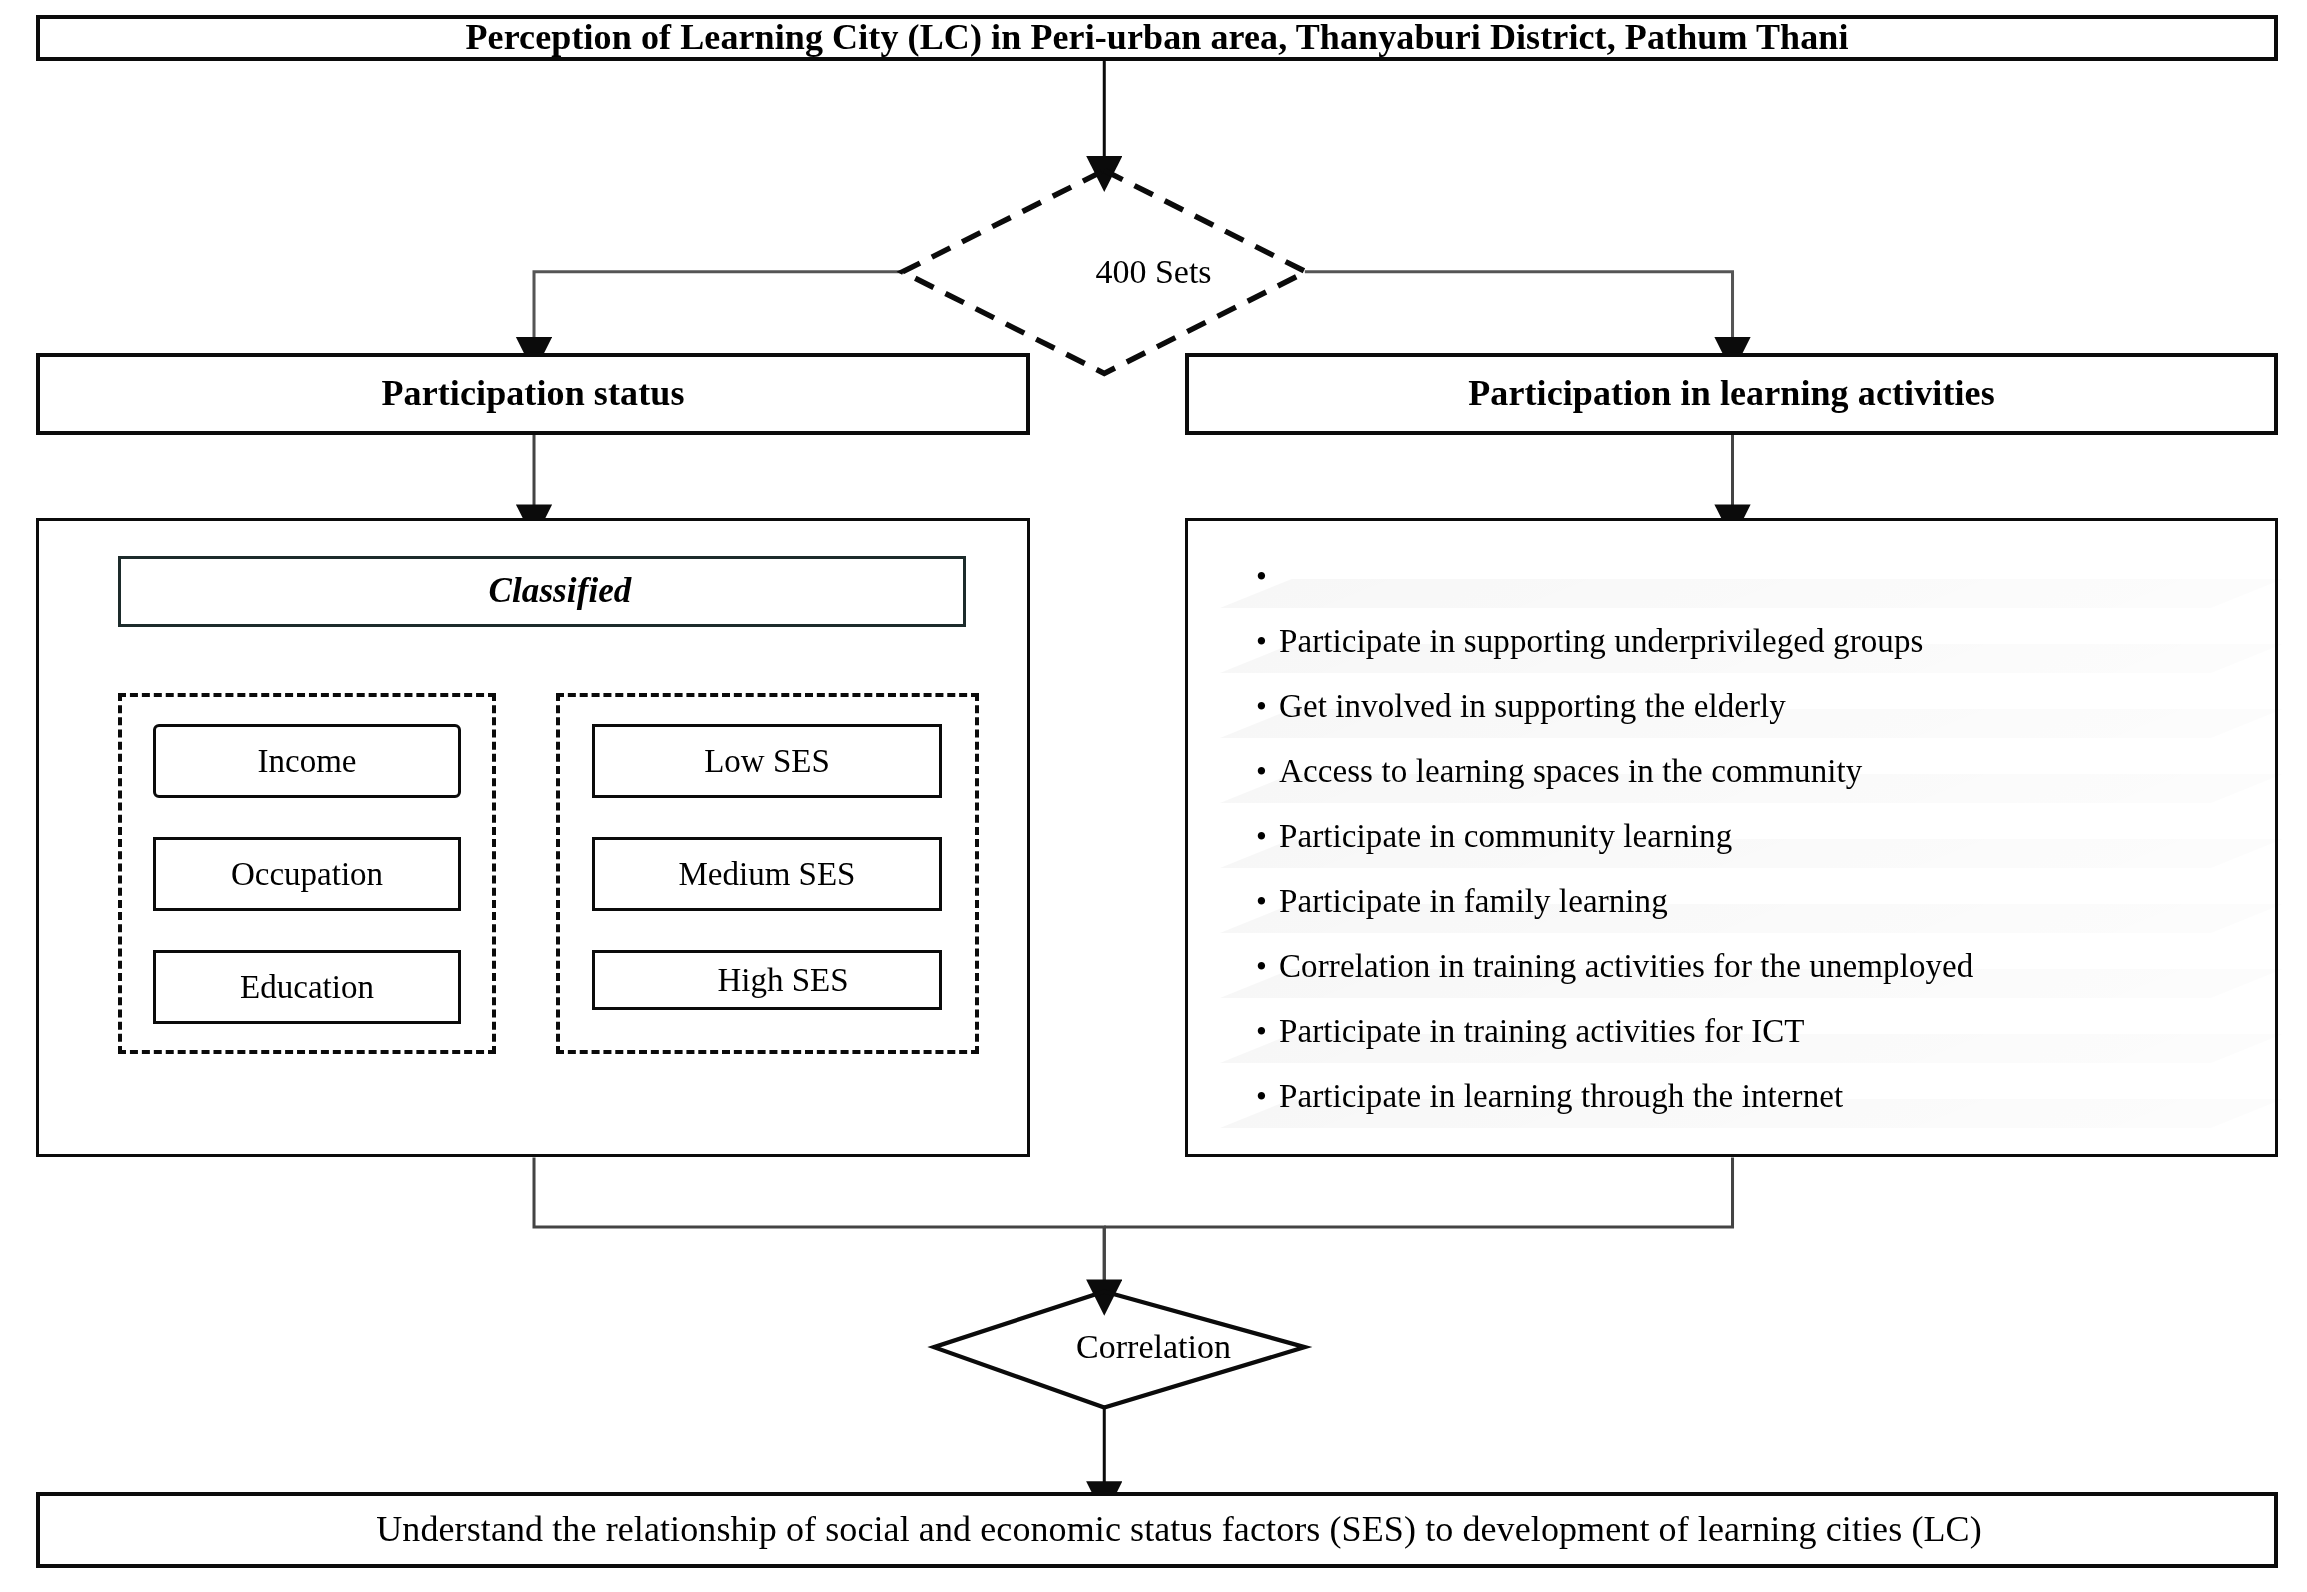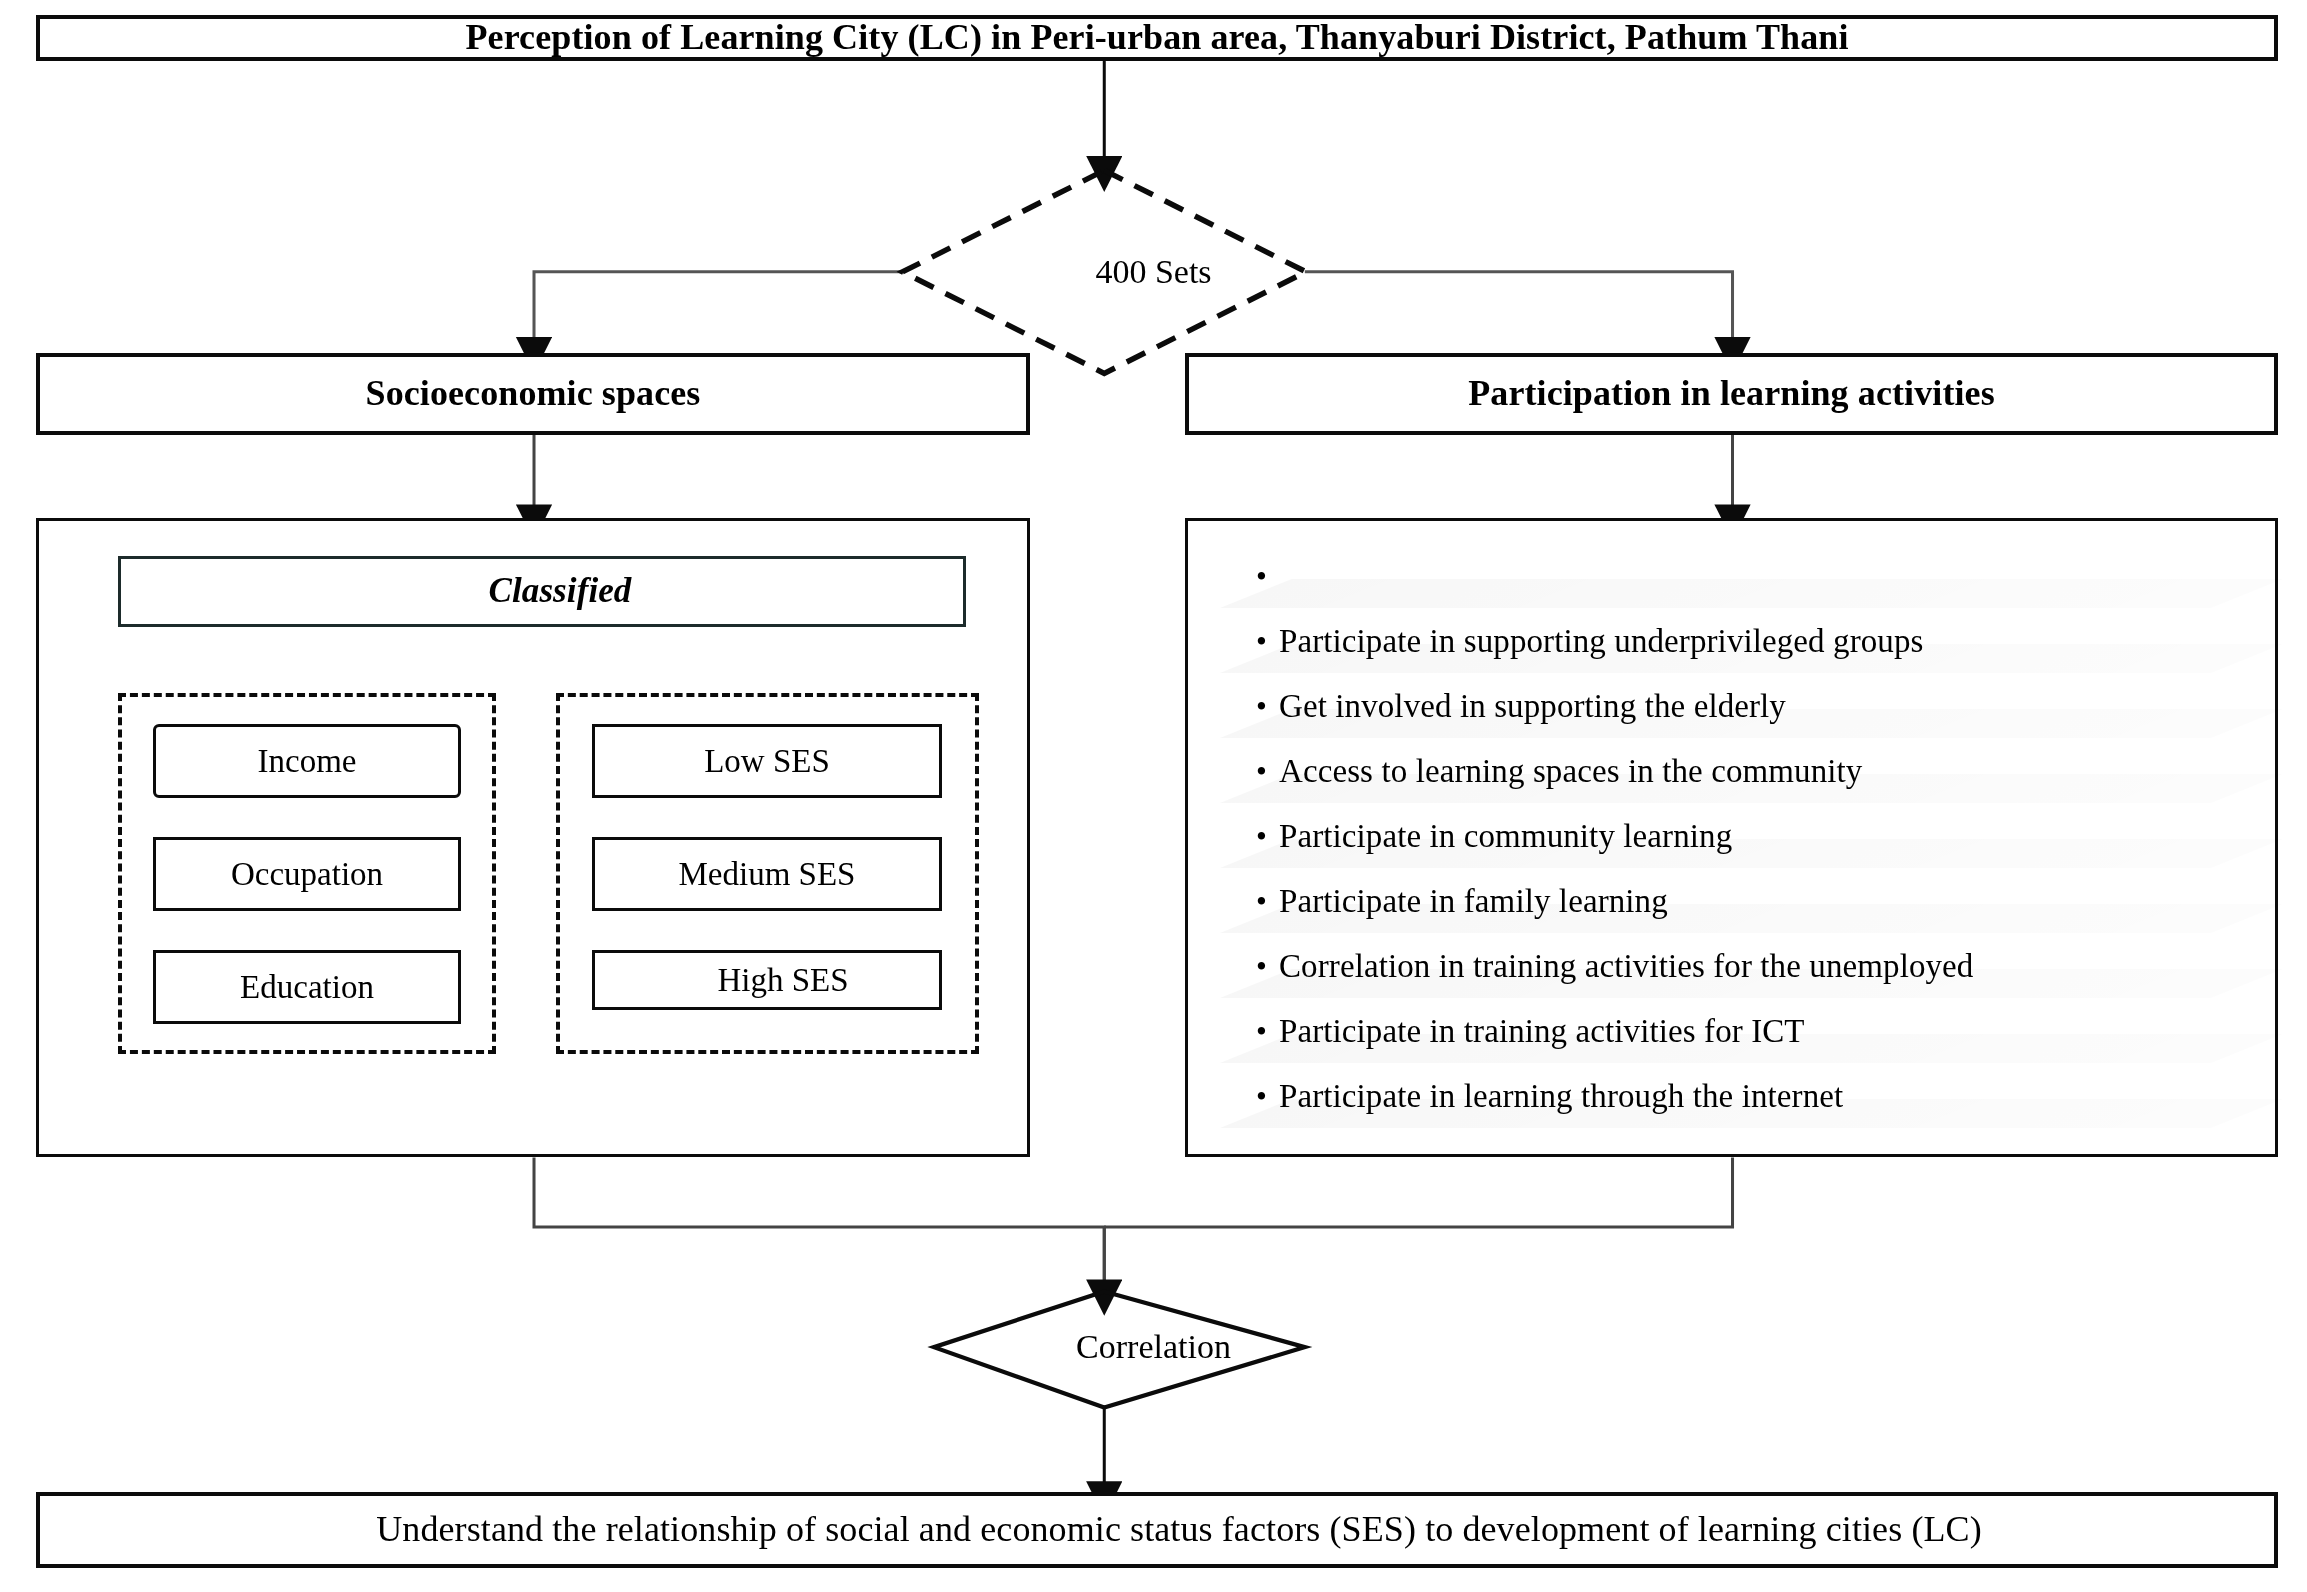--- a/index.html
+++ b/index.html
@@ -176,21 +176,21 @@
 
   <div class="box" id="title-box">
     <span class="box-label bold">Perception of Learning City (LC) in Peri-urban area, Thanyaburi District, Pathum Thani</span>
   </div>
 
   <div class="diamond-label" id="sets-label">
     <span>400 Sets</span>
   </div>
 
   <div class="box" id="ses-header">
-    <span class="box-label bold">Socioeconomic spaces</span>
+    <span class="box-label bold">Participation status</span>
   </div>
 
   <div class="box" id="part-header">
     <span class="box-label bold">Participation in learning activities</span>
   </div>
 
   <div class="box panel" id="ses-panel"></div>
 
   <div class="box" id="classified-box">
     <span class="box-label bolditalic">Classified</span>

